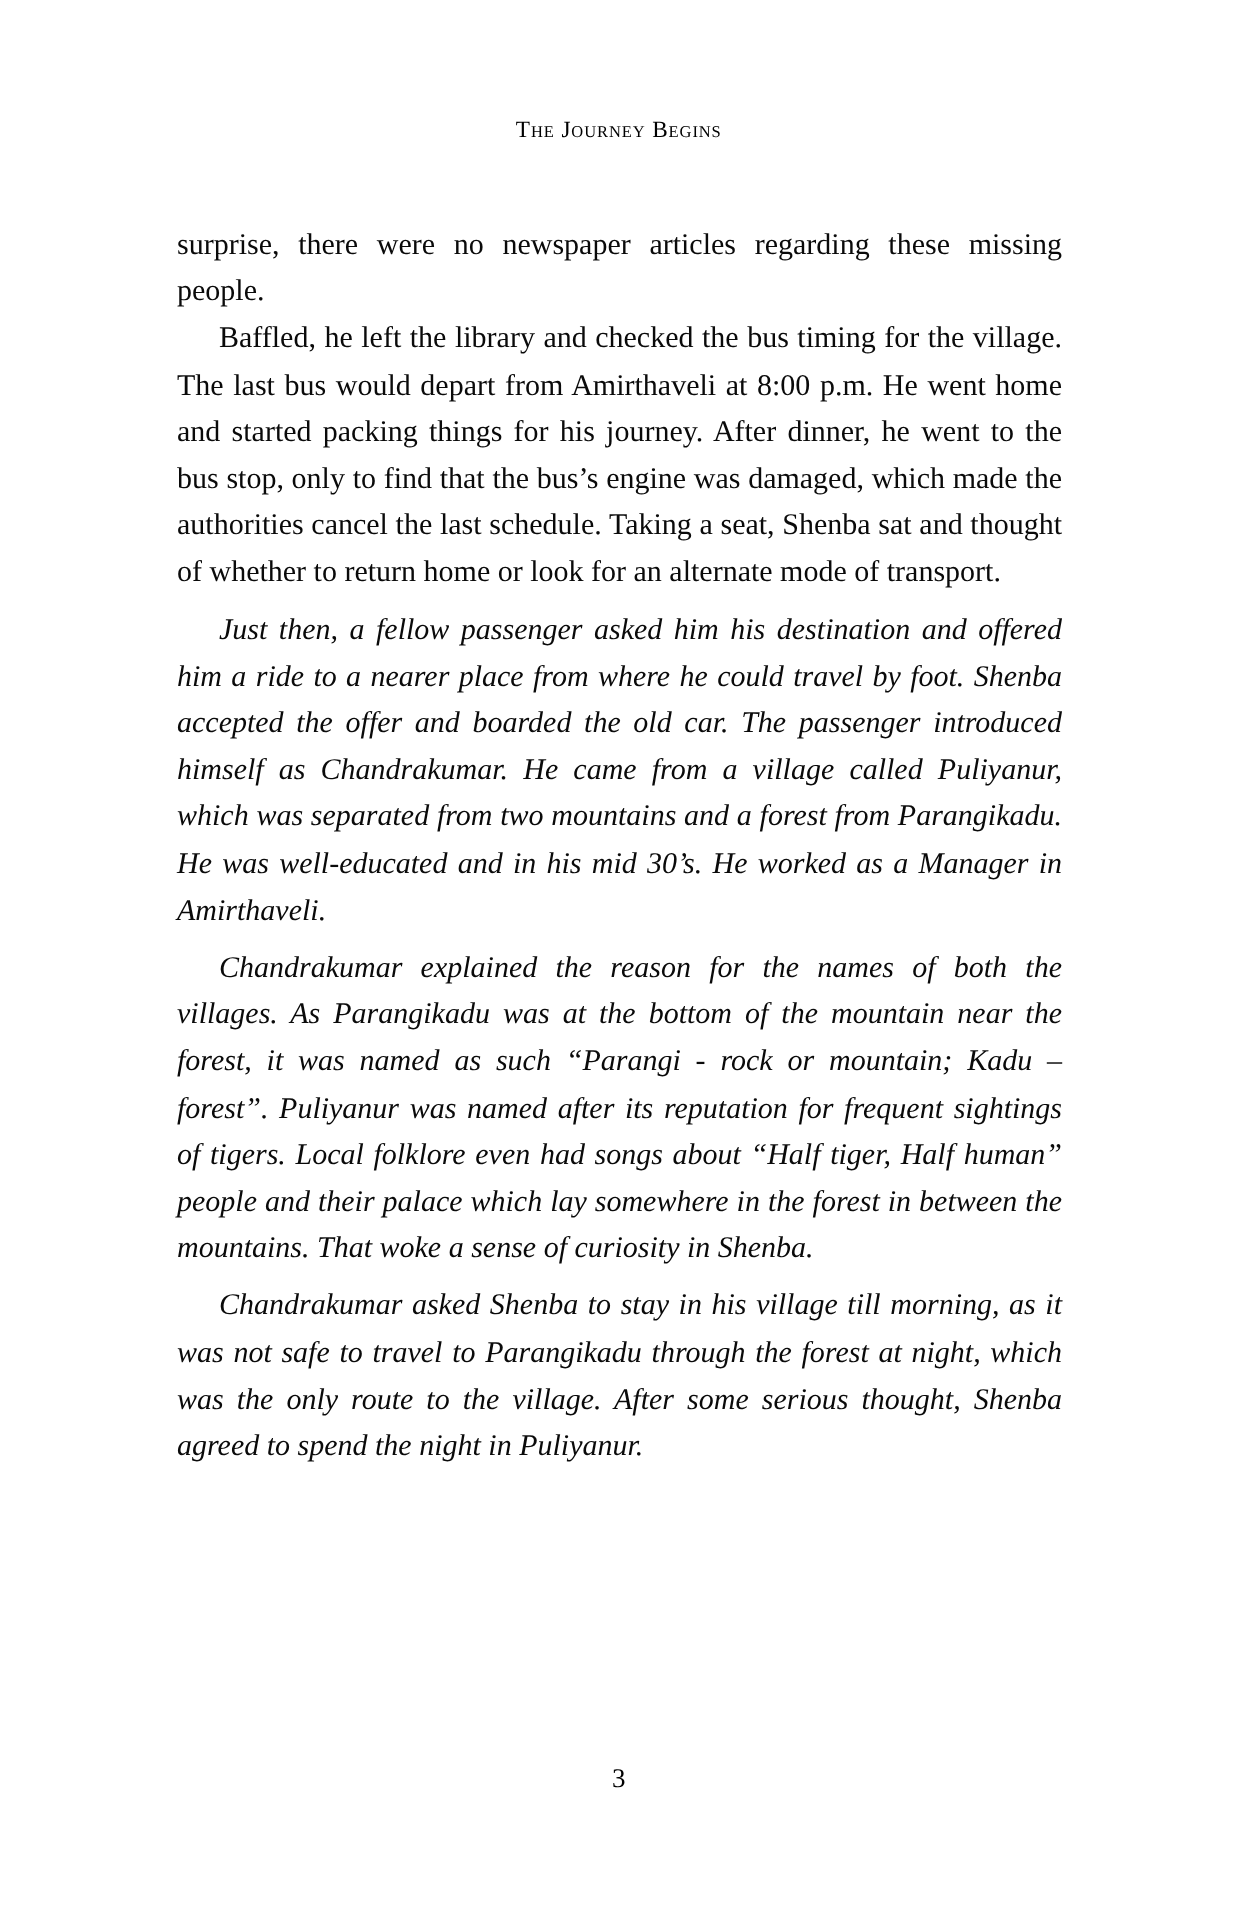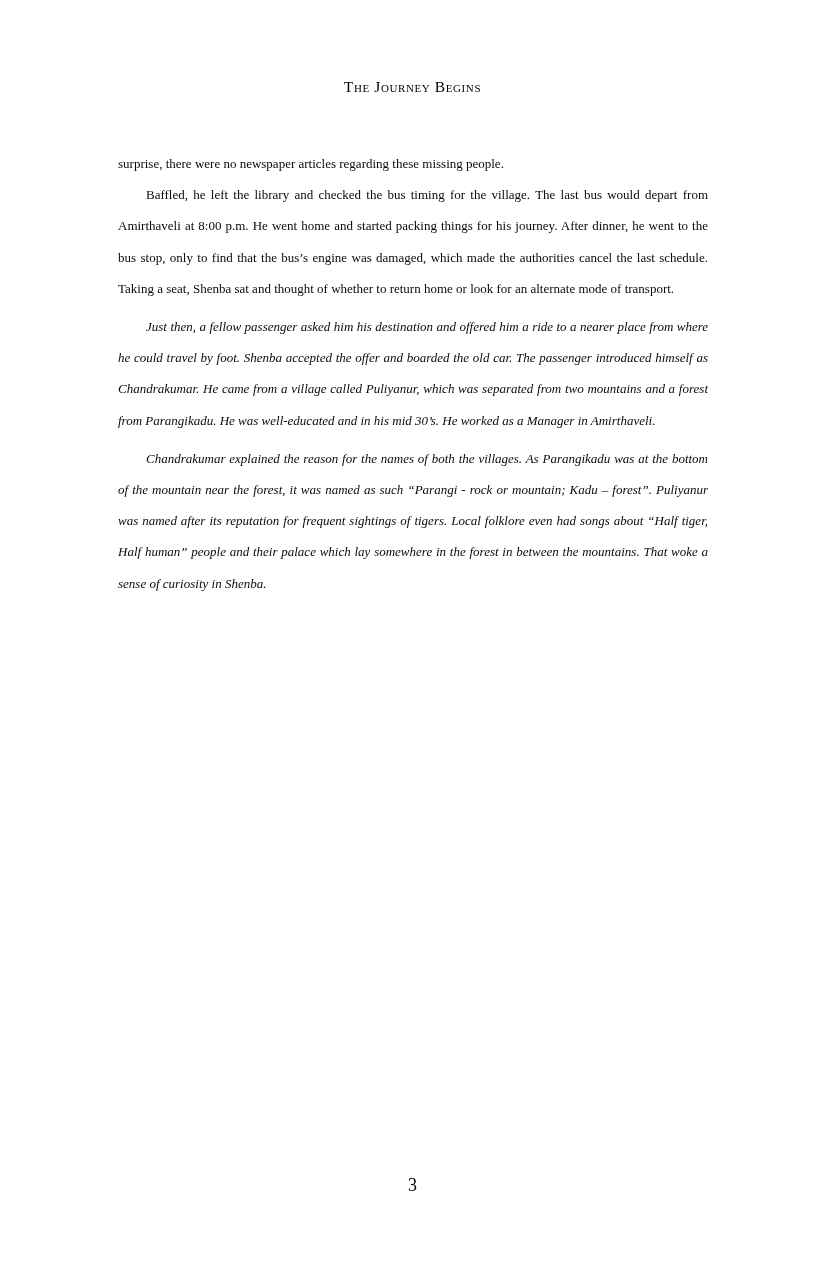--- a/index.html
+++ b/index.html
@@ -31,21 +31,21 @@
     font-size: 15.5px;
     font-variant: small-caps;
     letter-spacing: 0.6px;
     color: #000000;
   }
   .body-text {
     position: absolute;
     top: 148px;
     left: 118px;
     width: 590px;
-    font-size: 13px;
+    font-size: 20px;
     line-height: 31.2px;
     text-align: justify;
     text-justify: inter-word;
     color: #0a0a0a;
   }
   .body-text p {
     margin: 0;
     text-indent: 0;
   }
   .body-text p.indent {
@@ -70,17 +70,18 @@
 
 <div class="page">
 
   <div class="running-head">The Journey Begins</div>
 
   <div class="body-text">
     <p class="indent" style="text-indent:0">surprise, there were no newspaper articles regarding these missing people.</p>
     <p class="indent">Baffled, he left the library and checked the bus timing for the village. The last bus would depart from Amirthaveli at 8:00 p.m. He went home and started packing things for his journey. After dinner, he went to the bus stop, only to find that the bus’s engine was damaged, which made the authorities cancel the last schedule. Taking a seat, Shenba sat and thought of whether to return home or look for an alternate mode of transport.</p>
     <p class="indent gap">Just then, a fellow passenger asked him his destination and offered him a ride to a nearer place from where he could travel by foot. Shenba accepted the offer and boarded the old car. The passenger introduced himself as Chandrakumar. He came from a village called Puliyanur, which was separated from two mountains and a forest from Parangikadu. He was well-educated and in his mid 30’s. He worked as a Manager in Amirthaveli.</p>
     <p class="indent gap">Chandrakumar explained the reason for the names of both the villages. As Parangikadu was at the bottom of the mountain near the forest, it was named as such “Parangi - rock or mountain; Kadu – forest”. Puliyanur was named after its reputation for frequent sightings of tigers. Local folklore even had songs about “Half tiger, Half human” people and their palace which lay somewhere in the forest in between the mountains. That woke a sense of curiosity in Shenba.</p>
+    <p class="indent gap">Chandrakumar asked Shenba to stay in his village till morning, as it was not safe to travel to Parangikadu through the forest at night, which was the only route to the village. After some serious thought, Shenba agreed to spend the night in Puliyanur.</p>
   </div>
 
   <div class="folio">3</div>
 
 </div>
 
 </body></html>

